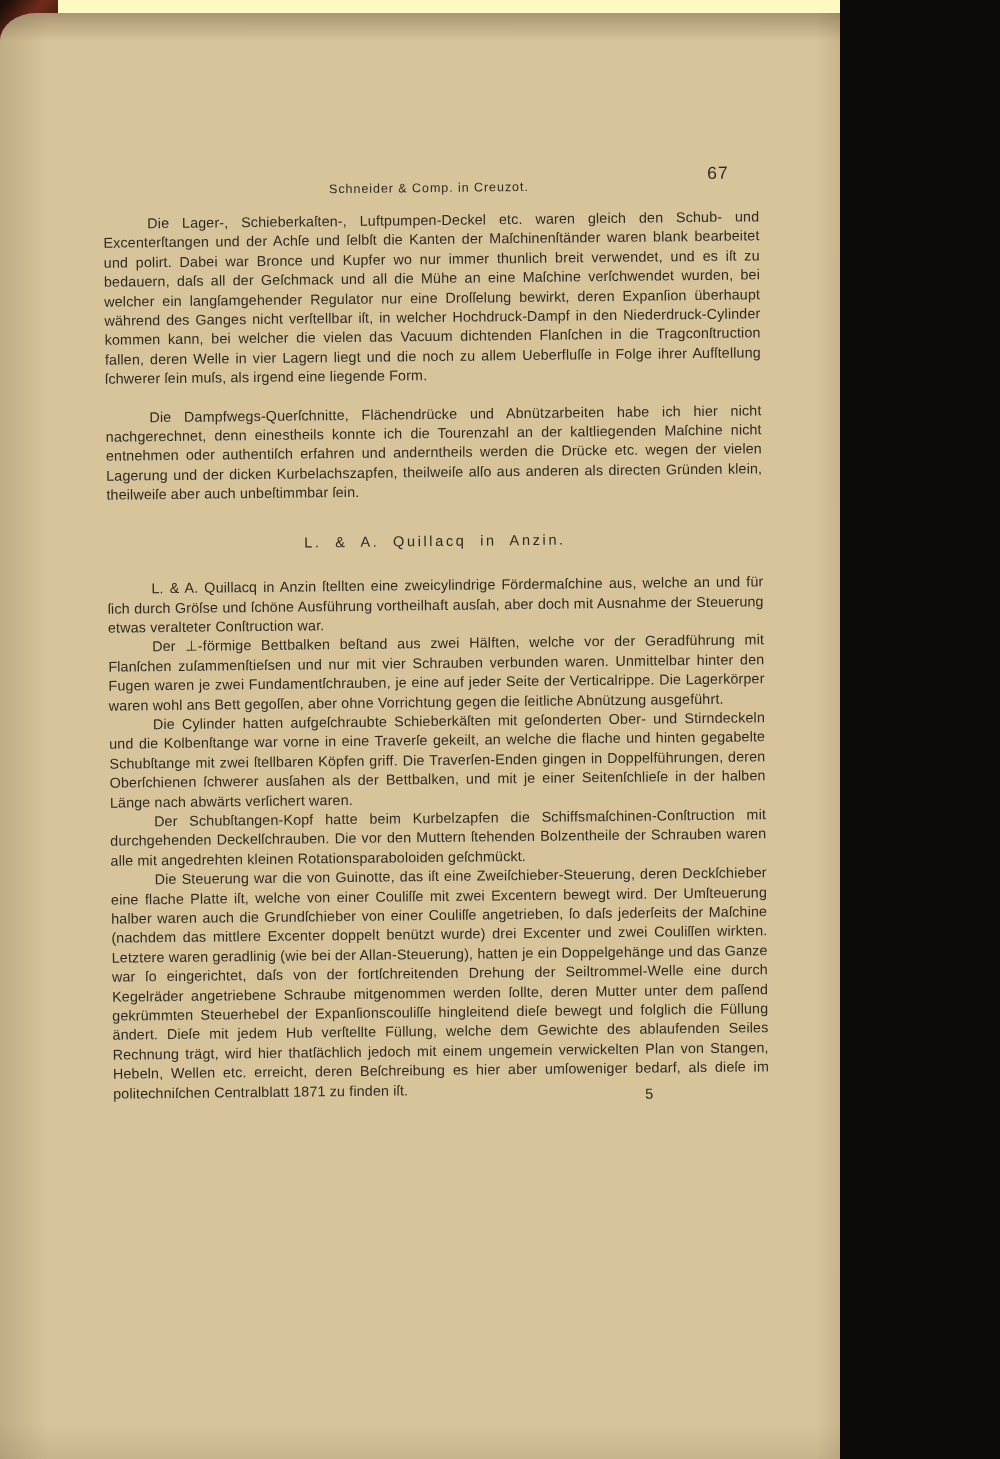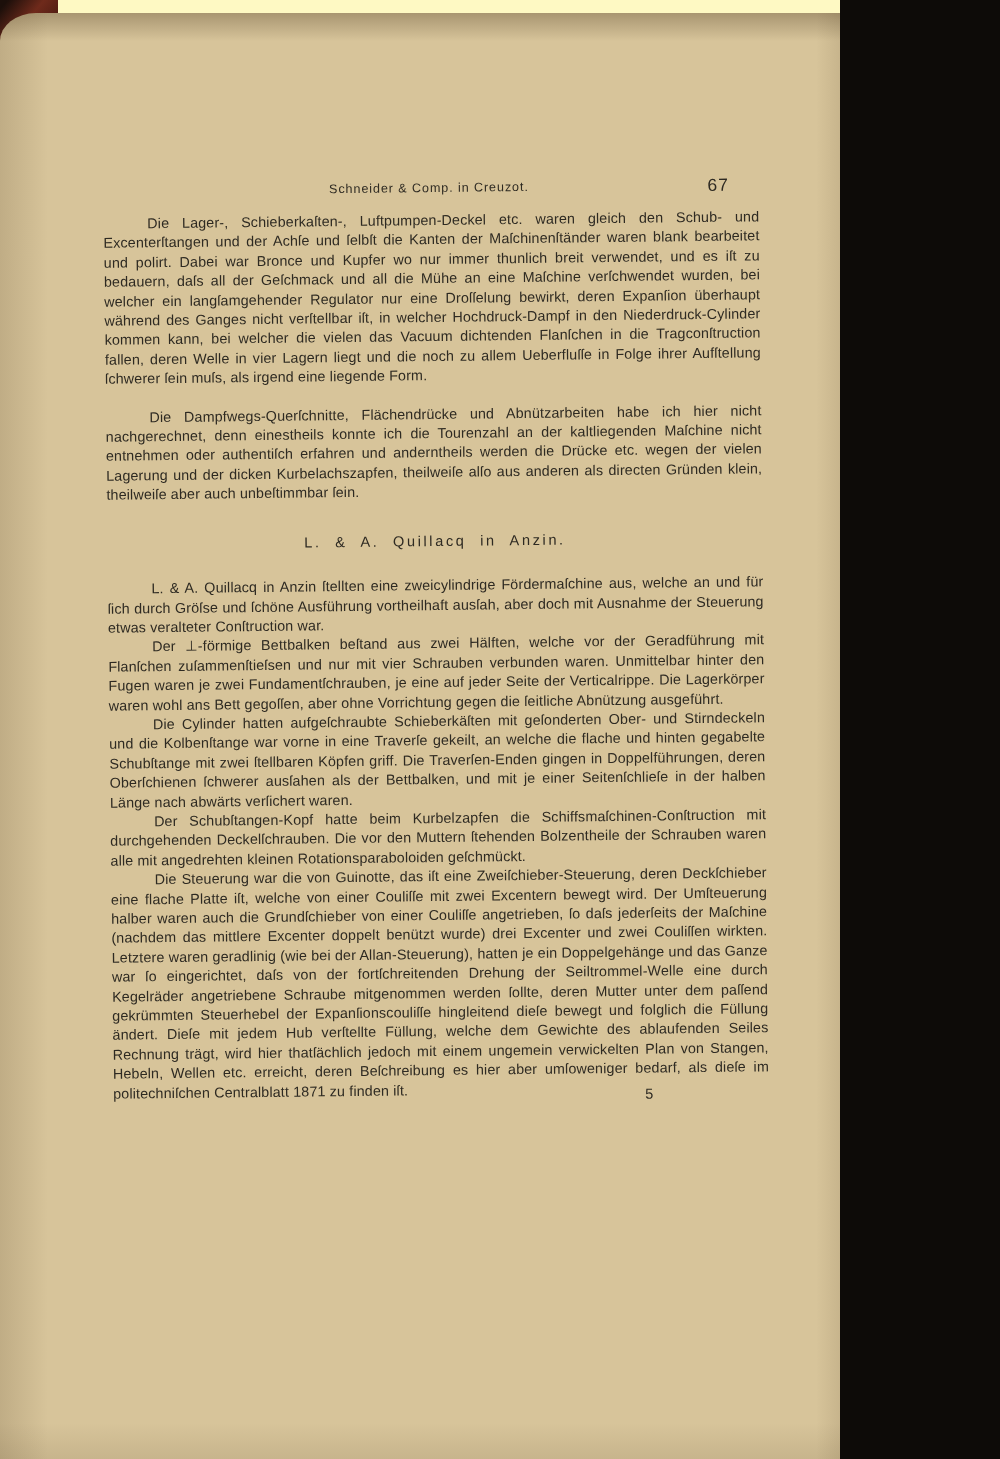--- a/index.html
+++ b/index.html
@@ -34,21 +34,21 @@
     text-align:justify;
     letter-spacing:.15px;
   }
   .header-row { position:relative; height:46px; }
   .running-header {
     position:absolute; left:50%; top:14px; transform:translateX(-51%);
     font-size:12.6px; letter-spacing:.9px; white-space:nowrap;
   }
   .page-number {
     position:absolute; right:30px; top:2px;
-    font-size:17.5px; letter-spacing:1px;margin-top:12px;
+    font-size:17.5px; letter-spacing:1px;
   }
   .para { margin:0; text-indent:44px; }
   .gap-top { margin-top:19px; }
   .section-heading {
     margin:30px 0 25px; font-weight:normal;
     font-size:14.6px; text-align:center;
     letter-spacing:2.6px; word-spacing:7px;
   }
   .signature { margin-top:-13px; padding-left:532px; font-size:14.5px; }
   

